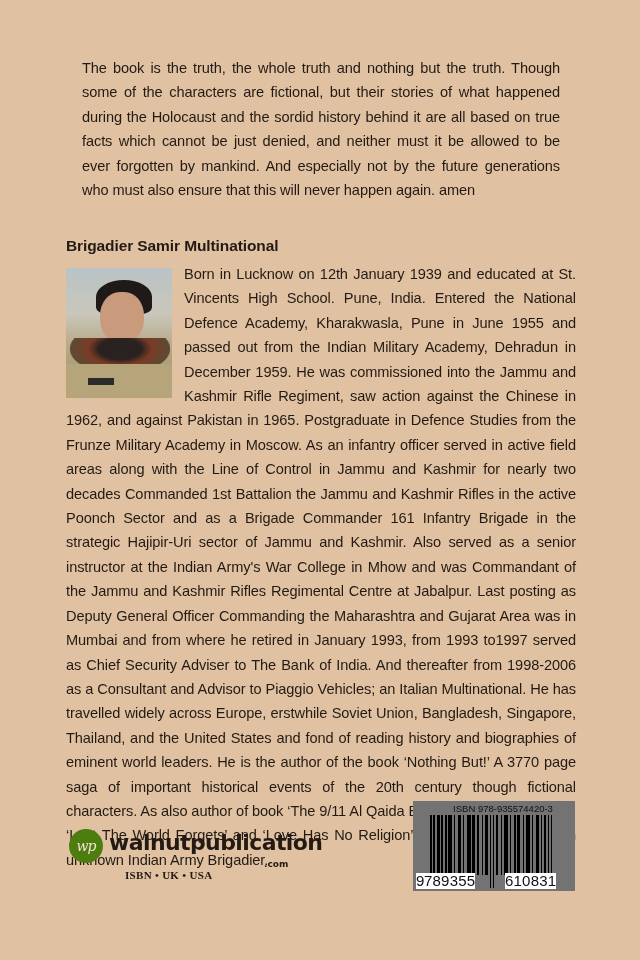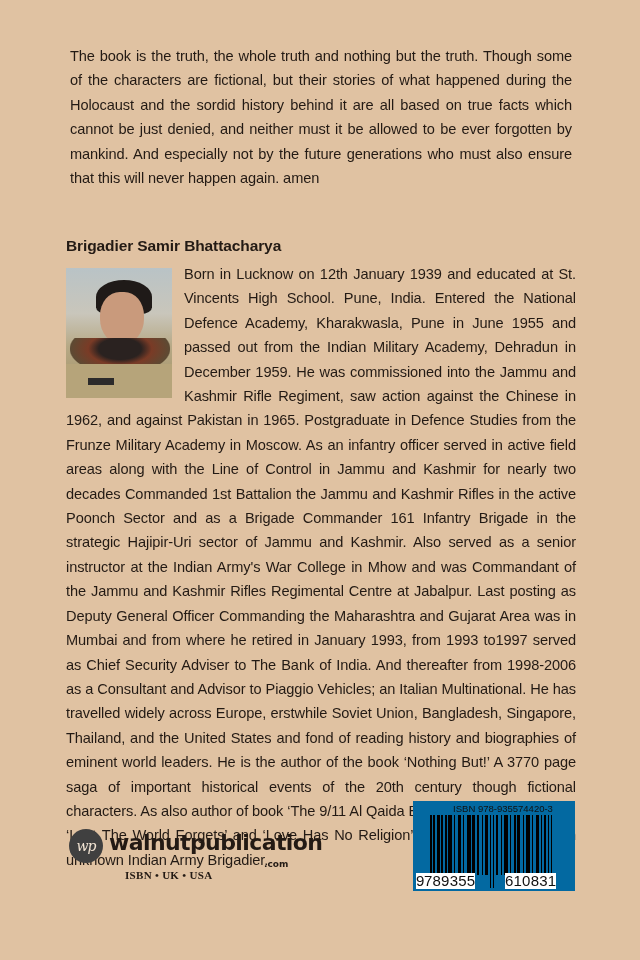--- a/index.html
+++ b/index.html
@@ -8,21 +8,21 @@
     background: #e0c2a2;
     font-family: "Liberation Sans", "DejaVu Sans", sans-serif;
     color: #231a14;
     position: relative;
   }
   .blurb {
     position: absolute; left: 66px; top: 40px; width: 510px;
     font-size: 14.6px; line-height: 24.4px; text-align: justify;
     letter-spacing: -0.1px;
   }
-  .blurb p { margin: 4px; }
+  .blurb p { margin: 16px; }
   .blurb p.last-line-left { text-align-last: left; }
   .author-name {
     position: absolute; left: 66px; top: 237px;
     font-size: 15.5px; font-weight: bold; letter-spacing: -0.1px;
   }
   .bio {
     position: absolute; left: 66px; top: 262px; width: 510px;
     font-size: 14.6px; line-height: 24.4px; text-align: justify;
     letter-spacing: -0.1px;
   }
@@ -52,40 +52,40 @@
     background: #2c2b2b;
   }
   .bio p { margin: 0; }
   .bio p.end { text-align-last: left; }
 
   .publisher {
     position: absolute; left: 66px; top: 827px; width: 200px; height: 60px;
   }
   .pub-logo {
     position: absolute; left: 3px; top: 2px; width: 34px; height: 34px;
-    border-radius: 50%; background: #404040; color: #f1e3d2;
+    border-radius: 50%; background: #4d7c0f; color: #f1e3d2;
     font-family: "DejaVu Serif", serif; font-style: italic; font-size: 14px;
     display: flex; align-items: center; justify-content: center; letter-spacing: -1px;
   }
   .pub-name {
     position: absolute; left: 43px; top: 3px;
     font-size: 22px; font-weight: bold; color: #231a14; letter-spacing: -0.6px;
     font-family: "DejaVu Sans", sans-serif;
   }
   .pub-com {
     position: absolute; left: 198px; top: 32px; font-size: 9px; font-weight: bold;
     font-family: "DejaVu Sans", sans-serif;
   }
   .pub-regions {
     position: absolute; left: 59px; top: 42px; font-size: 11px; font-weight: bold;
     font-family: "Liberation Serif", serif; letter-spacing: 0.3px; white-space: nowrap;
   }
   .barcode {
     position: absolute; left: 413px; top: 801px; width: 162px; height: 90px;
-    background: #0369a1;
+    background: #737373;
   }
   .isbn-text {
     position: absolute; left: 0; top: 2px; width: 100%; text-align: center;
     font-size: 9.5px; color: #111; font-family: "Liberation Sans", sans-serif;
     padding-left: 18px; box-sizing: border-box;
   }
   .bars {
     position: absolute; left: 17px; top: 14px; width: 142px; height: 72px;
     display: flex; align-items: flex-start;
   }
@@ -97,21 +97,21 @@
     font-family: "Liberation Sans", sans-serif; line-height: 16px; letter-spacing: 0.2px;
   }
 </style>
 </head>
 <body>
 
 <div class="blurb">
   <p class="last-line-left">The book is the truth, the whole truth and nothing but the truth. Though some of the characters are fictional, but their stories of what happened during the Holocaust and the sordid history behind it are all based on true facts which cannot be just denied, and neither must it be allowed to be ever forgotten by mankind. And especially not by the future generations who must also ensure that this will never happen again. amen</p>
 </div>
 
-<div class="author-name">Brigadier Samir Bhattacharya</div>
+<div class="author-name">Brigadier Samir Multinational</div>
 
 <div class="bio">
   <div class="photo">
     <div class="hair"></div>
     <div class="face"></div>
     <div class="collar"></div>
     <div class="shirt"></div>
     <div class="badge"></div>
   </div>
   <p class="end">Born in Lucknow on 12th January 1939 and educated at St. Vincents High School. Pune, India. Entered the National Defence Academy, Kharakwasla, Pune in June 1955 and passed out from the Indian Military Academy, Dehradun in December 1959. He was commissioned into the Jammu and Kashmir Rifle Regiment, saw action against the Chinese in 1962, and against Pakistan in 1965. Postgraduate in Defence Studies from the Frunze Military Academy in Moscow. As an infantry officer served in active field areas along with the Line of Control in Jammu and Kashmir for nearly two decades Commanded 1st Battalion the Jammu and Kashmir Rifles in the active Poonch Sector and as a Brigade Commander 161 Infantry Brigade in the strategic Hajipir-Uri sector of Jammu and Kashmir. Also served as a senior instructor at the Indian Army's War College in Mhow and was Commandant of the Jammu and Kashmir Rifles Regimental Centre at Jabalpur. Last posting as Deputy General Officer Commanding the Maharashtra and Gujarat Area was in Mumbai and from where he retired in January 1993, from 1993 to1997 served as Chief Security Adviser to The Bank of India. And thereafter from 1998-2006 as a Consultant and Advisor to Piaggio Vehicles; an Italian Multinational. He has travelled widely across Europe, erstwhile Soviet Union, Bangladesh, Singapore, Thailand, and the United States and fond of reading history and biographies of eminent world leaders. He is the author of the book ‘Nothing But!’ A 3770 page saga of important historical events of the 20th century though fictional characters. As also author of book ‘The 9/11 Al Qaida Band of terrorist Brothers’, ‘Lest The World Forgets’ and ‘Love Has No Religion’ -an autobiography of an unknown Indian Army Brigadier.</p>

